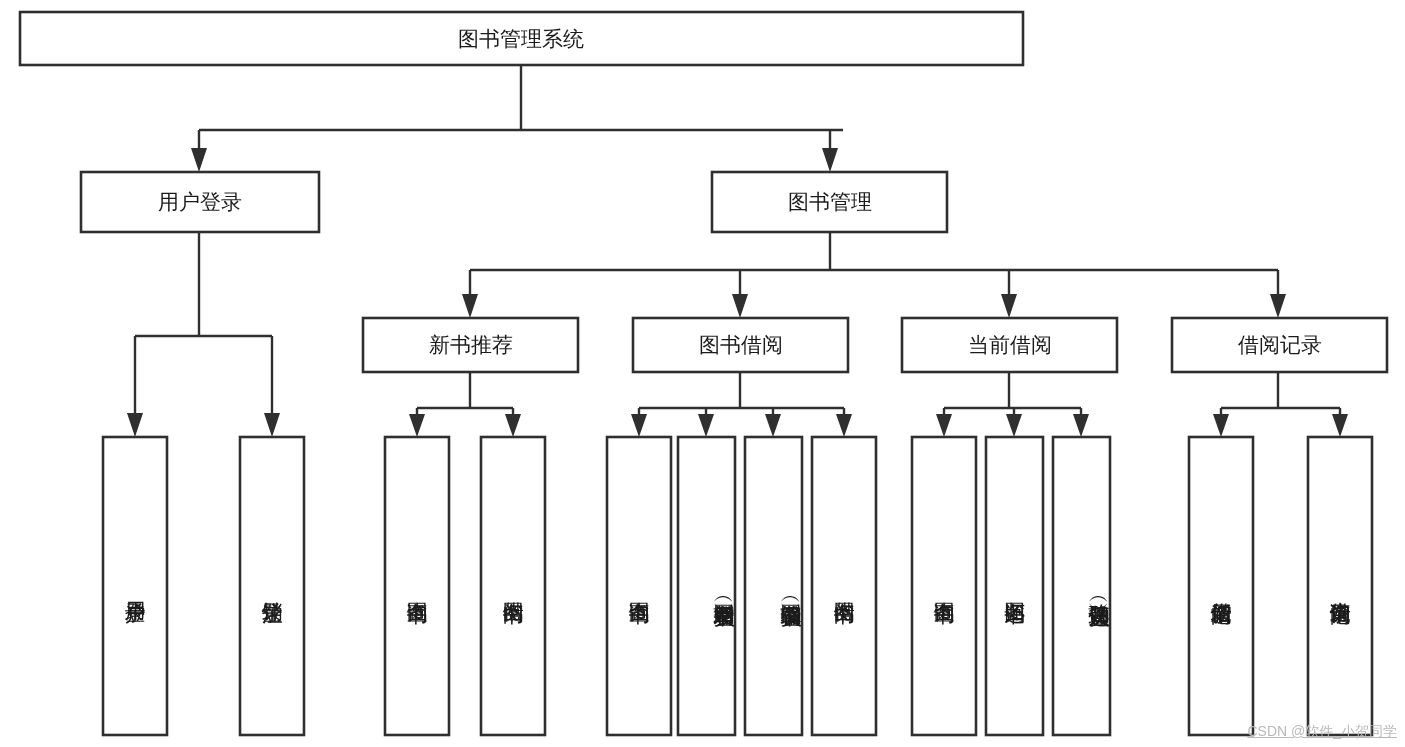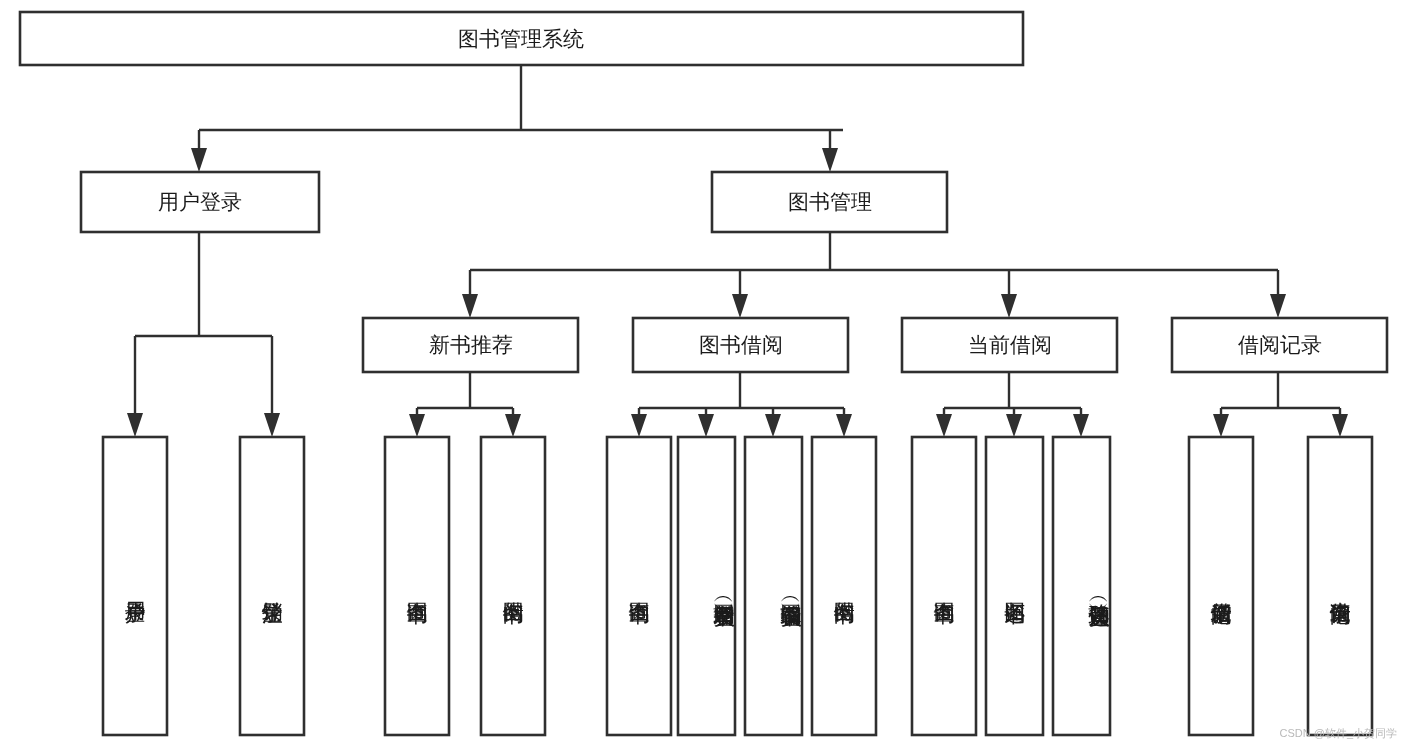--- a/index.html
+++ b/index.html
@@ -65,24 +65,25 @@
     pointer-events: none;
   }
   .vlabel.centered {
     align-items: center;
   }
   .watermark {
     position: absolute;
     right: 8px;
     bottom: 6px;
     font-family: "Liberation Sans", "DejaVu Sans", sans-serif;
-    font-size: 11px;
+    font-size: 14px;
     color: #b9b9b9;
     white-space: nowrap;
     pointer-events: none;
+    text-decoration: underline;
   }
 </style>
 </head>
 <body>
 
 <div id="diagram-root">
 
   <svg id="flow-svg" viewBox="0 0 1405 747">
 
     <g>

